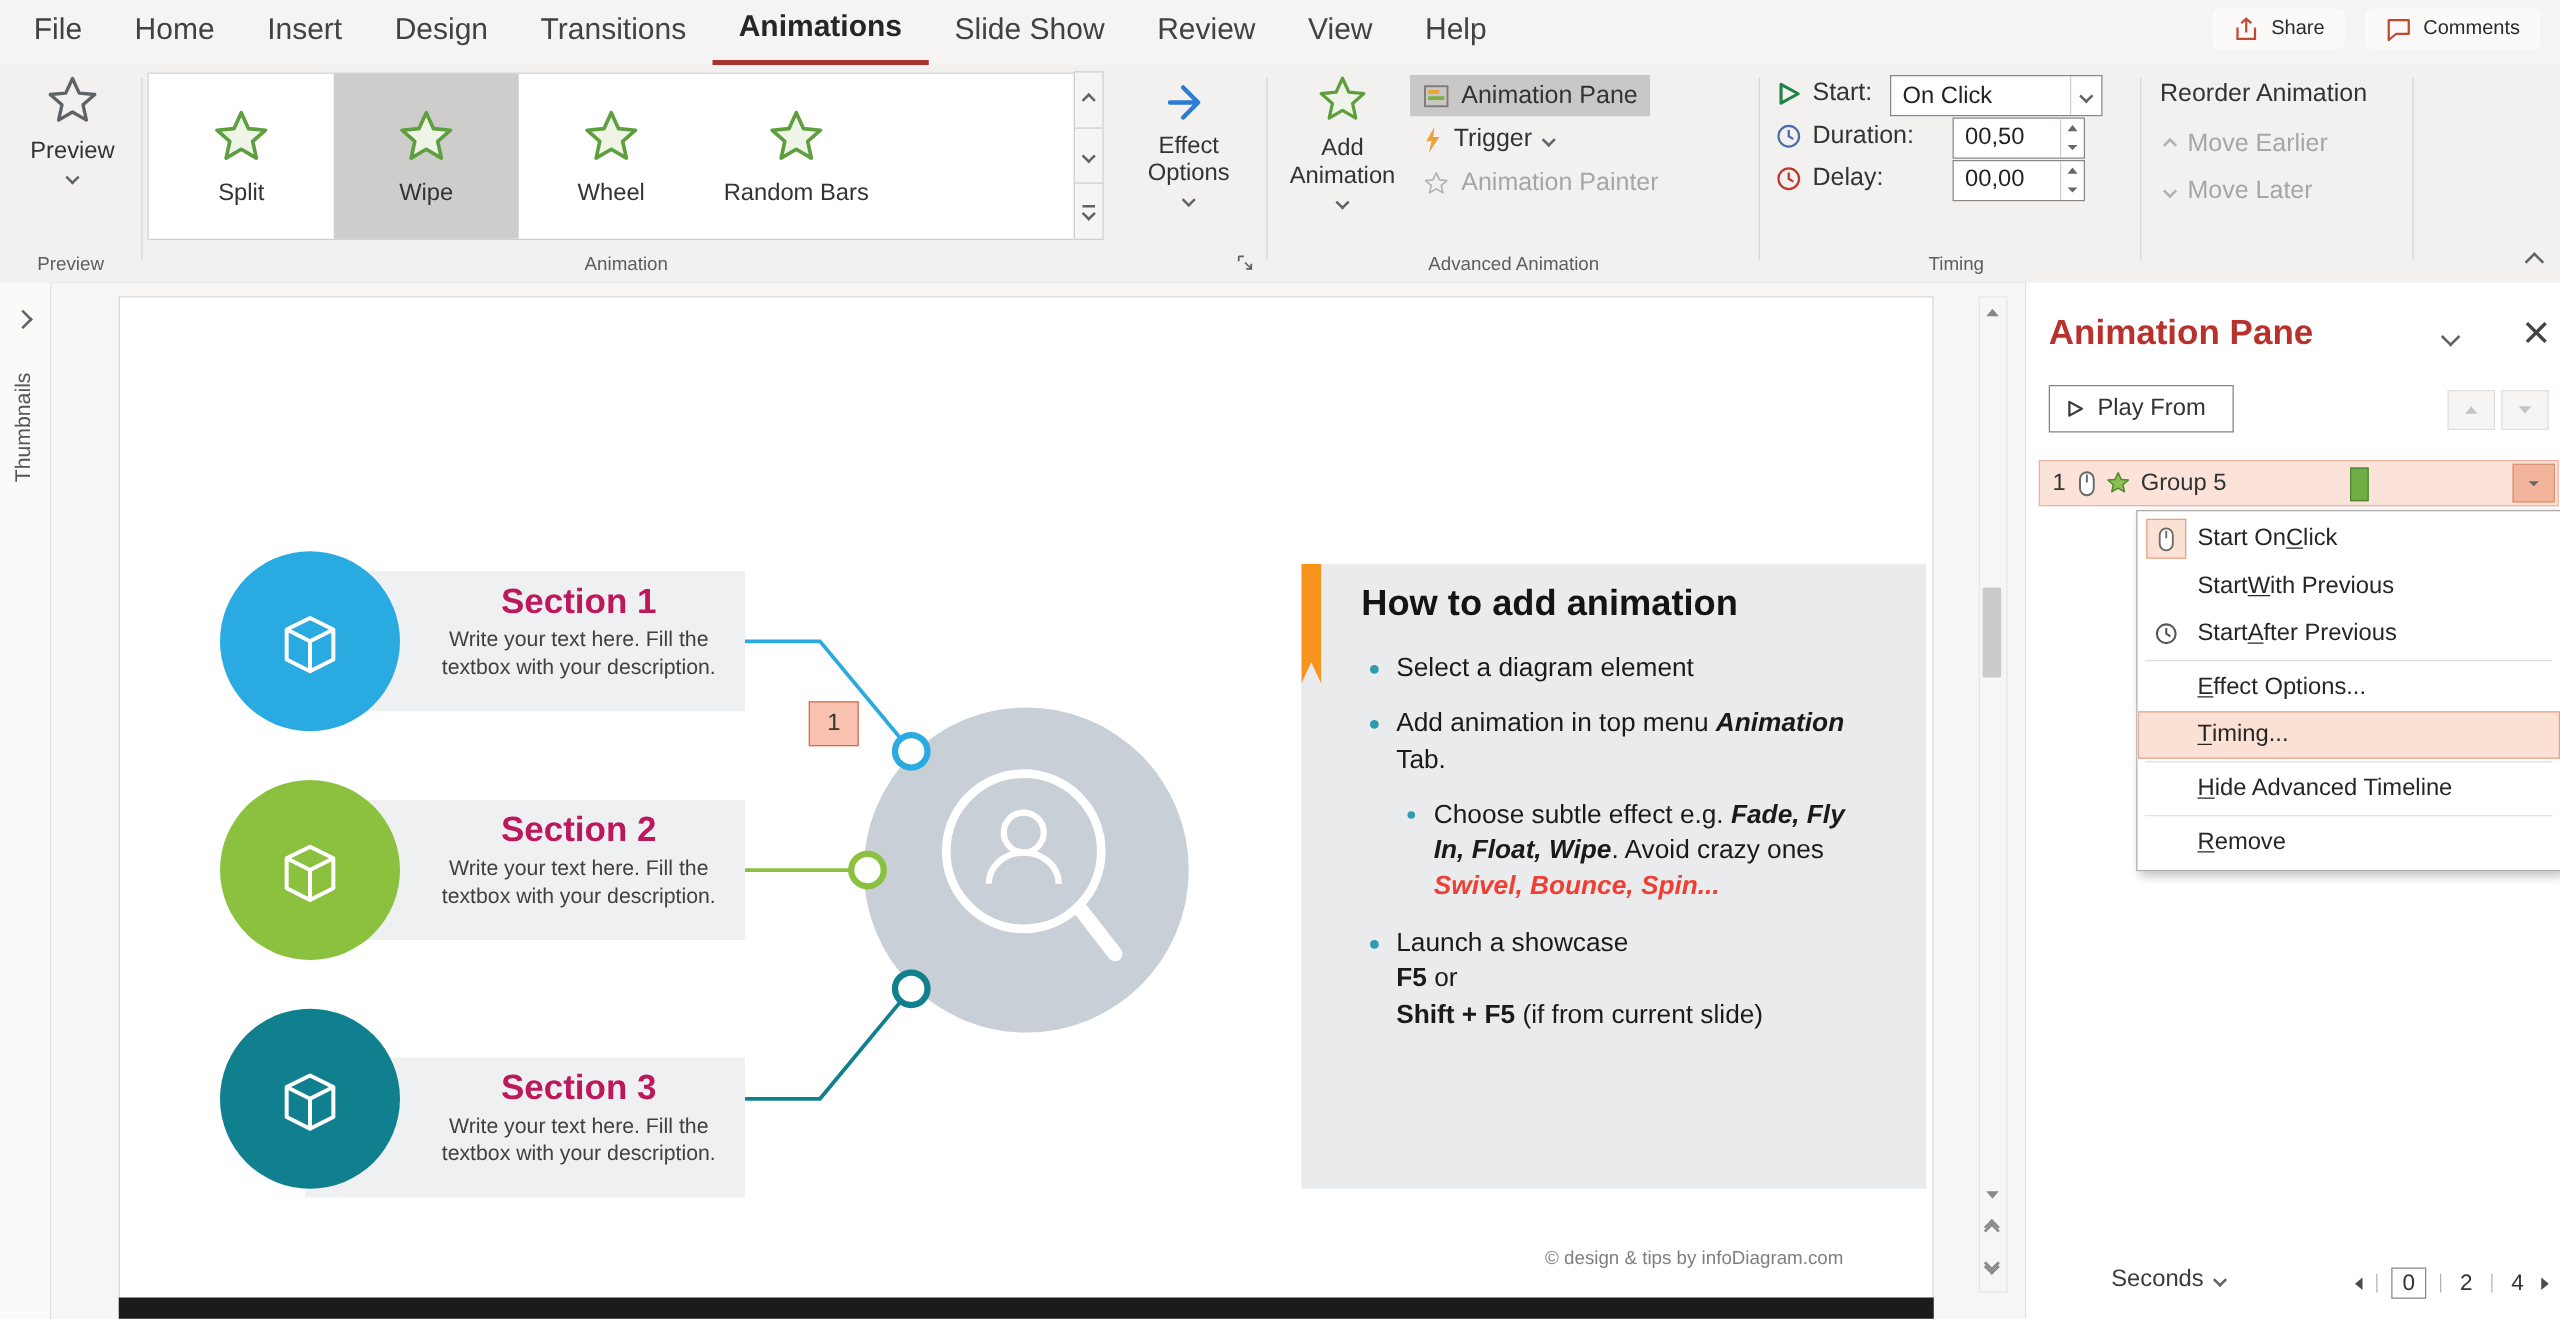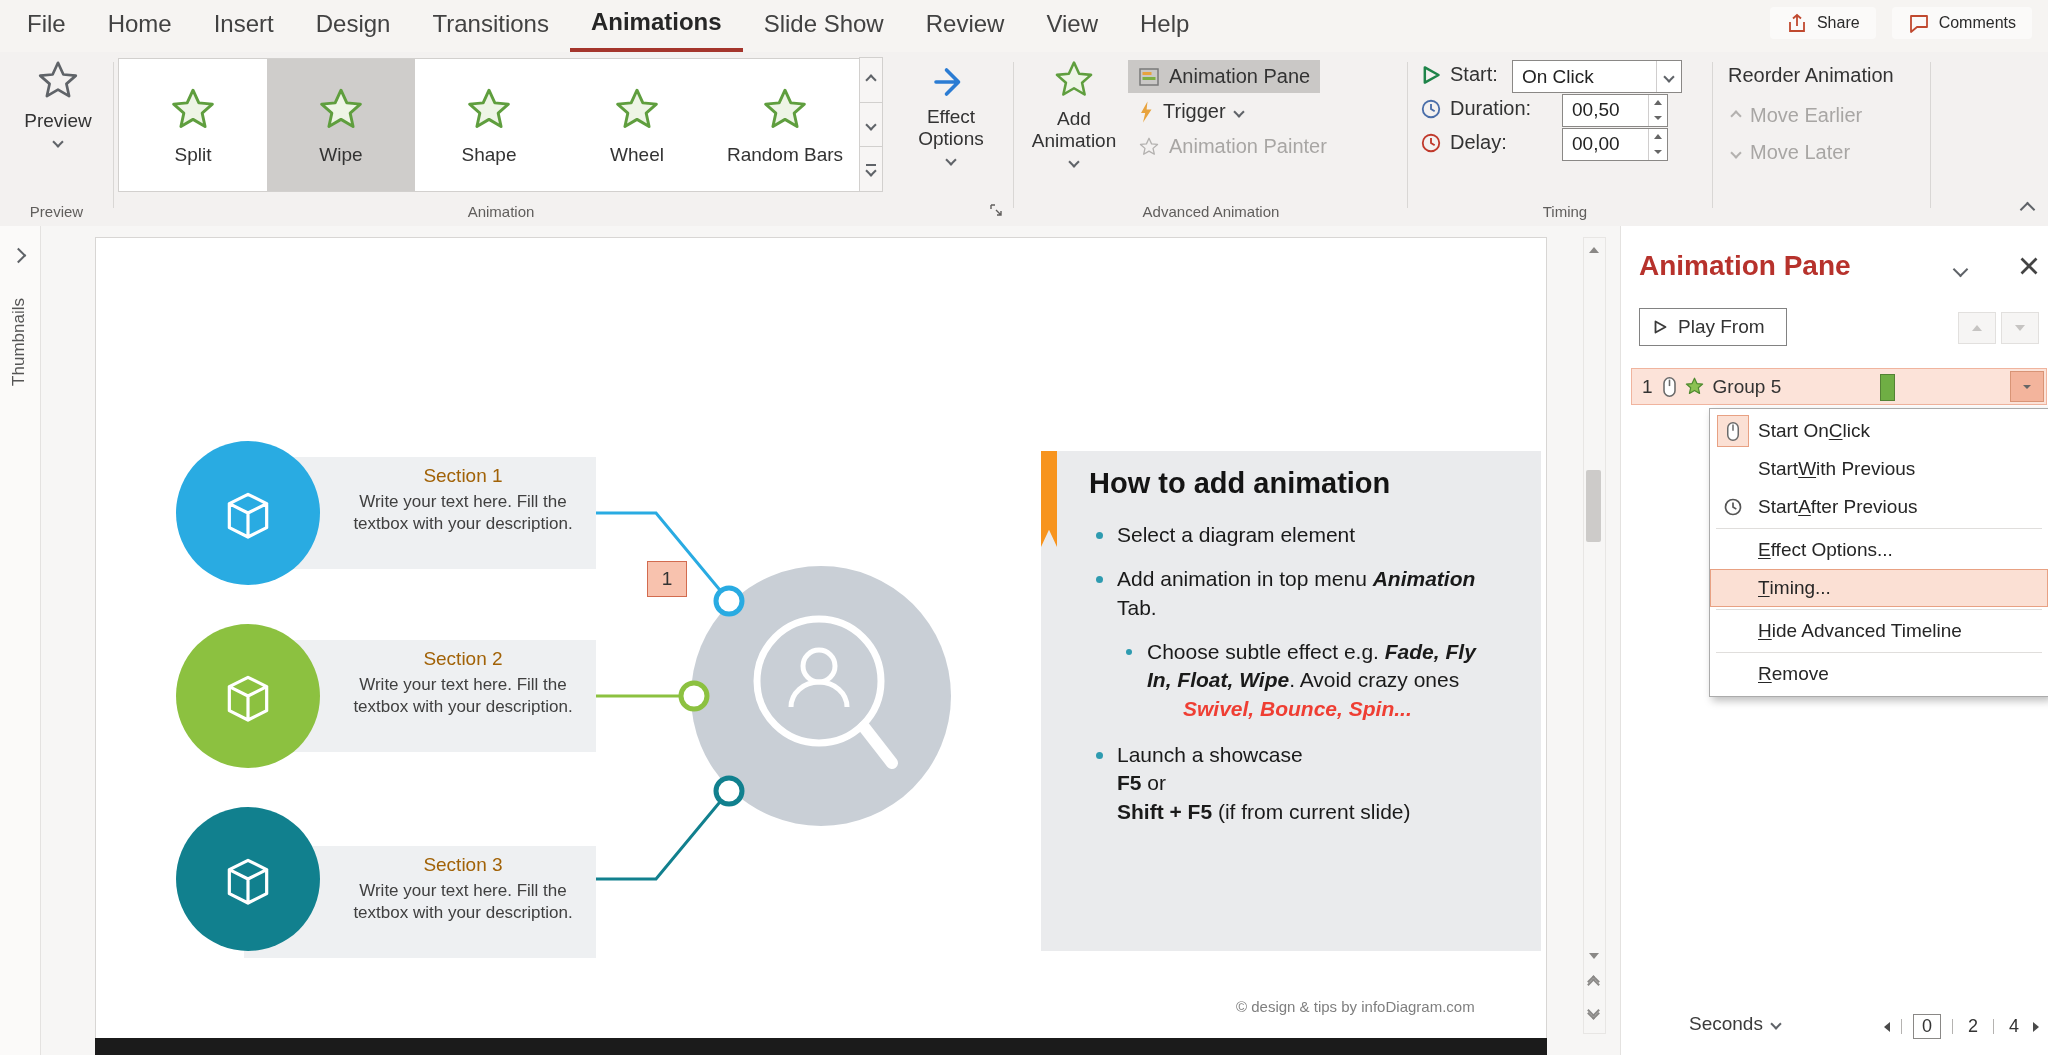--- a/index.html
+++ b/index.html
@@ -81,42 +81,42 @@
   .slide{position:absolute;left:95px;top:11px;width:1450px;height:801px;background:#fff;border:1px solid #d8d6d4;}
   .slide-bottom{position:absolute;left:95px;top:812px;width:1452px;height:17px;background:#1b1b1b;}
 
   .slide-title{position:absolute;left:84px;top:40px;width:1282px;height:90px;border:3px solid #45b1dc;border-radius:48px;
                background:linear-gradient(#e9eff4,#d6e0e9);display:flex;align-items:center;justify-content:center;
                font-size:37px;color:#3d3d3d;}
   .title-accent{position:absolute;right:10px;top:-4px;pointer-events:none;}
 
   .sbar{position:absolute;left:148px;width:352px;height:112px;background:#eef0f2;}
   .sbar .stext{position:absolute;left:92px;right:6px;top:8px;text-align:center;}
-  .sname{font-size:19px;font-weight:400;color:#a16207;}
+  .sname{font-size:28px;font-weight:700;color:#be185d;}
   .sbody{font-size:17px;color:#404040;line-height:1.32;margin-top:4px;}
   .scircle{position:absolute;left:80px;width:144px;height:144px;border-radius:50%;display:flex;align-items:center;justify-content:center;}
   .scircle.c1{background:#29abe2;}
   .scircle.c2{background:#8cc140;}
   .scircle.c3{background:#11808e;}
   .bigcircle{position:absolute;left:595px;top:328px;width:260px;height:260px;border-radius:50%;background:#c9cfd6;}
   .connectors{position:absolute;left:0;top:0;width:1450px;height:801px;pointer-events:none;}
   .badge{position:absolute;left:551px;top:323px;width:38px;height:34px;background:#f8c2ae;border:1px solid #d26b4f;
          display:flex;align-items:center;justify-content:center;font-size:19px;color:#333;}
 
   .howto{position:absolute;left:945px;top:213px;width:500px;height:500px;background:#eaebed;}
   .flag{position:absolute;left:0;top:0;width:16px;height:96px;background:#f7941e;
         clip-path:polygon(0 0,100% 0,100% 100%,50% 82%,0 100%);}
   .ht-title{position:absolute;left:48px;top:16px;font-size:29px;font-weight:700;color:#141414;}
   .ht-body{position:absolute;left:48px;top:70px;width:396px;font-size:21px;color:#1a1a1a;line-height:1.35;}
   .li{position:relative;padding-left:28px;margin-bottom:16px;}
   .li::before{content:"";position:absolute;left:7px;top:11px;width:7px;height:7px;border-radius:50%;background:#2e9bb0;}
   .li.sub{margin-left:30px;margin-bottom:18px;}
   .li.sub::before{width:6px;height:6px;}
   .bi{font-weight:700;font-style:italic;}
-  .redtxt{color:#ef3e33;font-weight:700;font-style:italic;margin-left:36px;}
+  .redtxt{color:#ef3e33;font-weight:700;font-style:italic;}
   .credit{position:absolute;left:1140px;top:760px;font-size:15px;color:#7f7f7f;}
 
   
   .vscroll{position:absolute;left:1583px;top:11px;width:21px;height:795px;background:#f7f6f5;border:1px solid #e8e6e4;}
   .vs-btn{position:absolute;left:0;width:19px;height:24px;display:flex;align-items:center;justify-content:center;background:#f7f6f5;}
   .vs-thumb{position:absolute;left:2px;top:232px;width:15px;height:72px;background:#cdcbc9;border-radius:2px;}
   .dblchev{display:flex;flex-direction:column;gap:0px;align-items:center;}
   .dblchev .chev{width:7px;height:7px;margin:-3px 0;border-color:#8a8886;}
 
   
@@ -240,26 +240,20 @@
       <div class="geffect selected">
         <svg class="star" width="50" height="50">
             <use href="#ic-star"></use>
           </svg>
         <span>Wipe</span>
       </div>
       <div class="geffect">
         <svg class="star" width="50" height="50">
             <use href="#ic-star"></use>
           </svg>
-        <span>Shape</span>
-      </div>
-      <div class="geffect">
-        <svg class="star" width="50" height="50">
-            <use href="#ic-star"></use>
-          </svg>
         <span>Wheel</span>
       </div>
       <div class="geffect">
         <svg class="star" width="50" height="50">
             <use href="#ic-star"></use>
           </svg>
         <span>Random Bars</span>
       </div>
     </div>
     <div class="gscroll">

